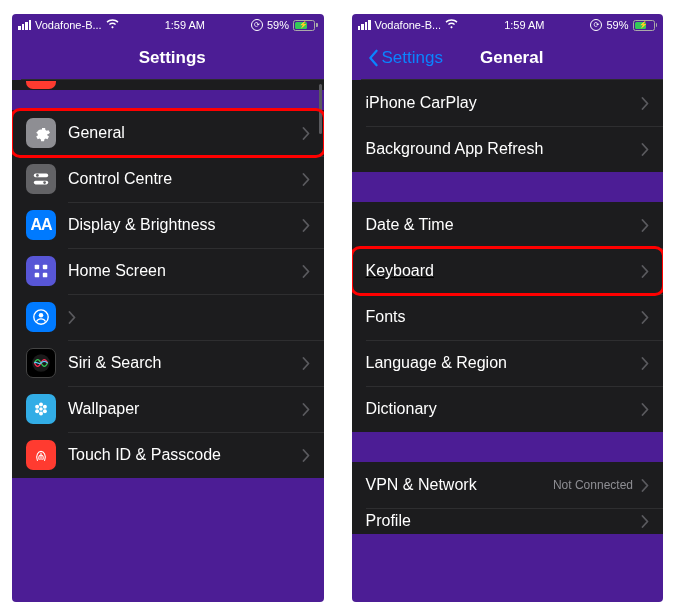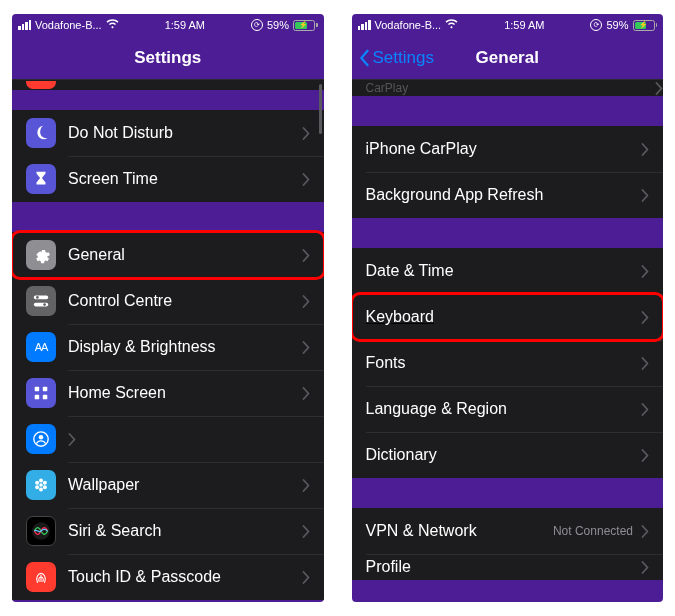--- a/index.html
+++ b/index.html
@@ -12,21 +12,21 @@
   .signal i { width: 2.5px; background: #fff; display: inline-block; }
   .signal i:nth-child(1){height:4px;} .signal i:nth-child(2){height:6px;} .signal i:nth-child(3){height:8px;} .signal i:nth-child(4){height:10px;}
   .wifi svg { width: 13px; height: 10px; }
   .battery { display: inline-flex; align-items: center; }
   .battery-body { width: 22px; height: 11px; border: 1px solid #aaa; border-radius: 2.5px; position: relative; }
   .battery-fill { position: absolute; left: 1px; top: 1px; bottom: 1px; width: 59%; background: #34c759; border-radius: 1.5px; }
   .battery-cap { width: 1.5px; height: 4px; background: #aaa; margin-left: 1px; border-radius: 0 1px 1px 0; }
   .battery-icon-bolt { position: absolute; left: 50%; top: 50%; transform: translate(-50%, -50%); font-size: 7px; color: #fff; }
   .ring-icon { width: 12px; height: 12px; border: 1.2px solid #fff; border-radius: 50%; display: inline-flex; align-items: center; justify-content: center; font-size: 7px; }
   
-  .nav-bar { height: 44px; display: flex; align-items: center; justify-content: center; position: relative; border-bottom: 0.5px solid #2c2c2e; }
+  .nav-bar { height: 44px; display: flex; align-items: center; justify-content: center; position: relative; border-bottom: 0.5px solid #2c2c2e; margin-left: 9px; }
   .nav-title { color: #fff; font-size: 17px; font-weight: 600; }
   .nav-back { position: absolute; left: 6px; display: flex; align-items: center; color: #0a84ff; font-size: 17px; }
   .nav-back svg { width: 12px; height: 18px; margin-right: 3px; }
   
   .list { position: absolute; left:0; right:0; top: 66px; bottom:0; overflow: hidden; }
   .group { background: #1c1c1e; margin-bottom: 30px; }
   .row { height: 46px; display: flex; align-items: center; padding: 0 14px 0 14px; position: relative; }
   .row + .row::before { content:""; position:absolute; left:56px; right:0; top:0; height:0.5px; background:#2e2e30; }
   .row.no-icon + .row.no-icon::before { left: 14px; }
   .row-icon { width: 30px; height: 30px; border-radius: 7px; display: flex; align-items: center; justify-content: center; margin-right: 12px; flex-shrink: 0; }
@@ -74,48 +74,20 @@
   <div class="nav-bar">
     <div class="nav-title">Settings</div>
   </div>
   <div class="list" id="left-list">
       <div class="group" style="margin-bottom: 20px;">
         <div class="row" style="height: 10px;">
           <div class="row-icon ic-red" style="height: 8px; border-radius: 0px 0px 7px 7px;"></div>
         </div>
       </div>
       <div class="group">
-        <div class="row">
-          <div class="row-icon ic-purple">
-            <svg width="18" height="18" viewBox="0 0 20 20">
-              <path d="M13 2c-4 0-7 3.5-7 7.5S9 17 13 17c1.6 0 3-.5 4.2-1.4-5 1-9-3-8-8C9.8 4 11 2.6 13 2z" fill="#fff"></path>
-            </svg>
-          </div>
-          <span class="row-label">Do Not Disturb</span>
-          <span class="chev">
-            <svg viewBox="0 0 8 13">
-              <path d="M1.5 1 L6.5 6.5 L1.5 12" stroke="#5a5a5e" stroke-width="1.8" fill="none" stroke-linecap="round" stroke-linejoin="round"></path>
-            </svg>
-          </span>
-        </div>
-        <div class="row">
-          <div class="row-icon ic-purple">
-            <svg width="18" height="18" viewBox="0 0 20 20">
-              <path d="M5 2h10v2l-4 5 4 5v2H5v-2l4-5-4-5z" fill="#fff"></path>
-            </svg>
-          </div>
-          <span class="row-label">Screen Time</span>
-          <span class="chev">
-            <svg viewBox="0 0 8 13">
-              <path d="M1.5 1 L6.5 6.5 L1.5 12" stroke="#5a5a5e" stroke-width="1.8" fill="none" stroke-linecap="round" stroke-linejoin="round"></path>
-            </svg>
-          </span>
-        </div>
-      </div>
-      <div class="group">
         <div class="row" style="position: relative;">
           <div class="row-icon ic-gray">
             <svg width="20" height="20" viewBox="0 0 20 20">
               <path d="M10 6.5a3.5 3.5 0 100 7 3.5 3.5 0 000-7zm7.4 4.5l1.6-1.2-1.5-2.6-1.9.6a6 6 0 00-1.2-.7l-.3-2h-3l-.3 2a6 6 0 00-1.2.7l-1.9-.6L5.2 9.8 6.8 11a6 6 0 000 1.4l-1.6 1.2 1.5 2.6 1.9-.6c.4.3.8.5 1.2.7l.3 2h3l.3-2c.4-.2.8-.4 1.2-.7l1.9.6 1.5-2.6-1.6-1.2a6 6 0 000-1.4z" fill="#fff"></path>
             </svg>
           </div>
           <span class="row-label">General</span>
           <span class="chev">
             <svg viewBox="0 0 8 13">
               <path d="M1.5 1 L6.5 6.5 L1.5 12" stroke="#5a5a5e" stroke-width="1.8" fill="none" stroke-linecap="round" stroke-linejoin="round"></path>
@@ -134,21 +106,21 @@
           </div>
           <span class="row-label">Control Centre</span>
           <span class="chev">
             <svg viewBox="0 0 8 13">
               <path d="M1.5 1 L6.5 6.5 L1.5 12" stroke="#5a5a5e" stroke-width="1.8" fill="none" stroke-linecap="round" stroke-linejoin="round"></path>
             </svg>
           </span>
         </div>
         <div class="row">
           <div class="row-icon ic-blue">
-            <span style="color:#fff;font-weight:400;font-size:11px;letter-spacing:-1px;">AA</span>
+            <span style="color:#fff;font-weight:700;font-size:16px;letter-spacing:-1px;">AA</span>
           </div>
           <span class="row-label">Display &amp; Brightness</span>
           <span class="chev">
             <svg viewBox="0 0 8 13">
               <path d="M1.5 1 L6.5 6.5 L1.5 12" stroke="#5a5a5e" stroke-width="1.8" fill="none" stroke-linecap="round" stroke-linejoin="round"></path>
             </svg>
           </span>
         </div>
         <div class="row">
           <div class="row-icon ic-purple">
@@ -167,55 +139,55 @@
           </span>
         </div>
         <div class="row">
           <div class="row-icon ic-blue">
             <svg width="18" height="18" viewBox="0 0 20 20">
               <circle cx="10" cy="10" r="8" fill="none" stroke="#fff" stroke-width="1.5"></circle>
               <circle cx="10" cy="8" r="2.5" fill="#fff"></circle>
               <path d="M5 15c1-2 3-3 5-3s4 1 5 3" stroke="#fff" stroke-width="1.5" fill="none"></path>
             </svg>
           </div>
+          <span class="chev">
+            <svg viewBox="0 0 8 13">
+              <path d="M1.5 1 L6.5 6.5 L1.5 12" stroke="#5a5a5e" stroke-width="1.8" fill="none" stroke-linecap="round" stroke-linejoin="round"></path>
+            </svg>
+          </span>
+        </div>
+        <div class="row">
+          <div class="row-icon ic-black">
+            <svg width="22" height="22" viewBox="0 0 20 20">
+              <circle cx="10" cy="10" r="8" fill="#1a1a1a"></circle>
+              <path d="M4 10c2-4 4-4 6 0s4 4 6 0" stroke="#34c759" stroke-width="1.2" fill="none"></path>
+              <path d="M4 10c2 4 4 4 6 0s4-4 6 0" stroke="#ff2d55" stroke-width="1.2" fill="none"></path>
+              <path d="M4 10c2-2 4 2 6 0s4-2 6 0" stroke="#5ac8fa" stroke-width="1.2" fill="none"></path>
+            </svg>
+          </div>
+          <span class="row-label">Siri &amp; Search</span>
           <span class="chev">
             <svg viewBox="0 0 8 13">
               <path d="M1.5 1 L6.5 6.5 L1.5 12" stroke="#5a5a5e" stroke-width="1.8" fill="none" stroke-linecap="round" stroke-linejoin="round"></path>
             </svg>
           </span>
         </div>
         <div class="row">
           <div class="row-icon ic-cyan">
             <svg width="18" height="18" viewBox="0 0 20 20">
               <circle cx="10" cy="10" r="2" fill="#fff"></circle>
               <circle cx="10" cy="5" r="2.2" fill="#fff"></circle>
               <circle cx="14.3" cy="7.5" r="2.2" fill="#fff"></circle>
               <circle cx="14.3" cy="12.5" r="2.2" fill="#fff"></circle>
               <circle cx="10" cy="15" r="2.2" fill="#fff"></circle>
               <circle cx="5.7" cy="12.5" r="2.2" fill="#fff"></circle>
               <circle cx="5.7" cy="7.5" r="2.2" fill="#fff"></circle>
             </svg>
           </div>
           <span class="row-label">Wallpaper</span>
-          <span class="chev">
-            <svg viewBox="0 0 8 13">
-              <path d="M1.5 1 L6.5 6.5 L1.5 12" stroke="#5a5a5e" stroke-width="1.8" fill="none" stroke-linecap="round" stroke-linejoin="round"></path>
-            </svg>
-          </span>
-        </div>
-        <div class="row">
-          <div class="row-icon ic-black">
-            <svg width="22" height="22" viewBox="0 0 20 20">
-              <circle cx="10" cy="10" r="8" fill="#1a1a1a"></circle>
-              <path d="M4 10c2-4 4-4 6 0s4 4 6 0" stroke="#34c759" stroke-width="1.2" fill="none"></path>
-              <path d="M4 10c2 4 4 4 6 0s4-4 6 0" stroke="#ff2d55" stroke-width="1.2" fill="none"></path>
-              <path d="M4 10c2-2 4 2 6 0s4-2 6 0" stroke="#5ac8fa" stroke-width="1.2" fill="none"></path>
-            </svg>
-          </div>
-          <span class="row-label">Siri &amp; Search</span>
           <span class="chev">
             <svg viewBox="0 0 8 13">
               <path d="M1.5 1 L6.5 6.5 L1.5 12" stroke="#5a5a5e" stroke-width="1.8" fill="none" stroke-linecap="round" stroke-linejoin="round"></path>
             </svg>
           </span>
         </div>
         <div class="row">
           <div class="row-icon ic-red">
             <svg width="18" height="18" viewBox="0 0 20 20">
               <path d="M6 16c-1-2-1-5 0-7 1-2 3-3 4-3s3 1 4 3c1 2 1 5 0 7M8 15c-1-2-.5-5 2-5s3 3 2 5M10 8v7" stroke="#fff" stroke-width="1.2" fill="none" stroke-linecap="round"></path>
@@ -264,30 +236,20 @@
     <div class="nav-back">
       <svg viewBox="0 0 12 20">
           <path d="M10 2 L3 10 L10 18" stroke="#0a84ff" stroke-width="2.5" fill="none" stroke-linecap="round" stroke-linejoin="round"></path>
         </svg>
       <span>Settings</span>
     </div>
     <div class="nav-title">General</div>
   </div>
   <div class="list" id="right-list">
       <div class="group">
-        <div class="row no-icon partial-top">
-          <span class="row-label" style="color: rgb(85, 85, 85); font-size: 12px; padding-left: 14px;">CarPlay</span>
-          <span class="chev">
-            <svg viewBox="0 0 8 13">
-              <path d="M1.5 1 L6.5 6.5 L1.5 12" stroke="#5a5a5e" stroke-width="1.8" fill="none" stroke-linecap="round" stroke-linejoin="round"></path>
-            </svg>
-          </span>
-        </div>
-      </div>
-      <div class="group">
         <div class="row no-icon">
           <span class="row-label">iPhone CarPlay</span>
           <span class="chev">
             <svg viewBox="0 0 8 13">
               <path d="M1.5 1 L6.5 6.5 L1.5 12" stroke="#5a5a5e" stroke-width="1.8" fill="none" stroke-linecap="round" stroke-linejoin="round"></path>
             </svg>
           </span>
         </div>
         <div class="row no-icon">
           <span class="row-label">Background App Refresh</span>

